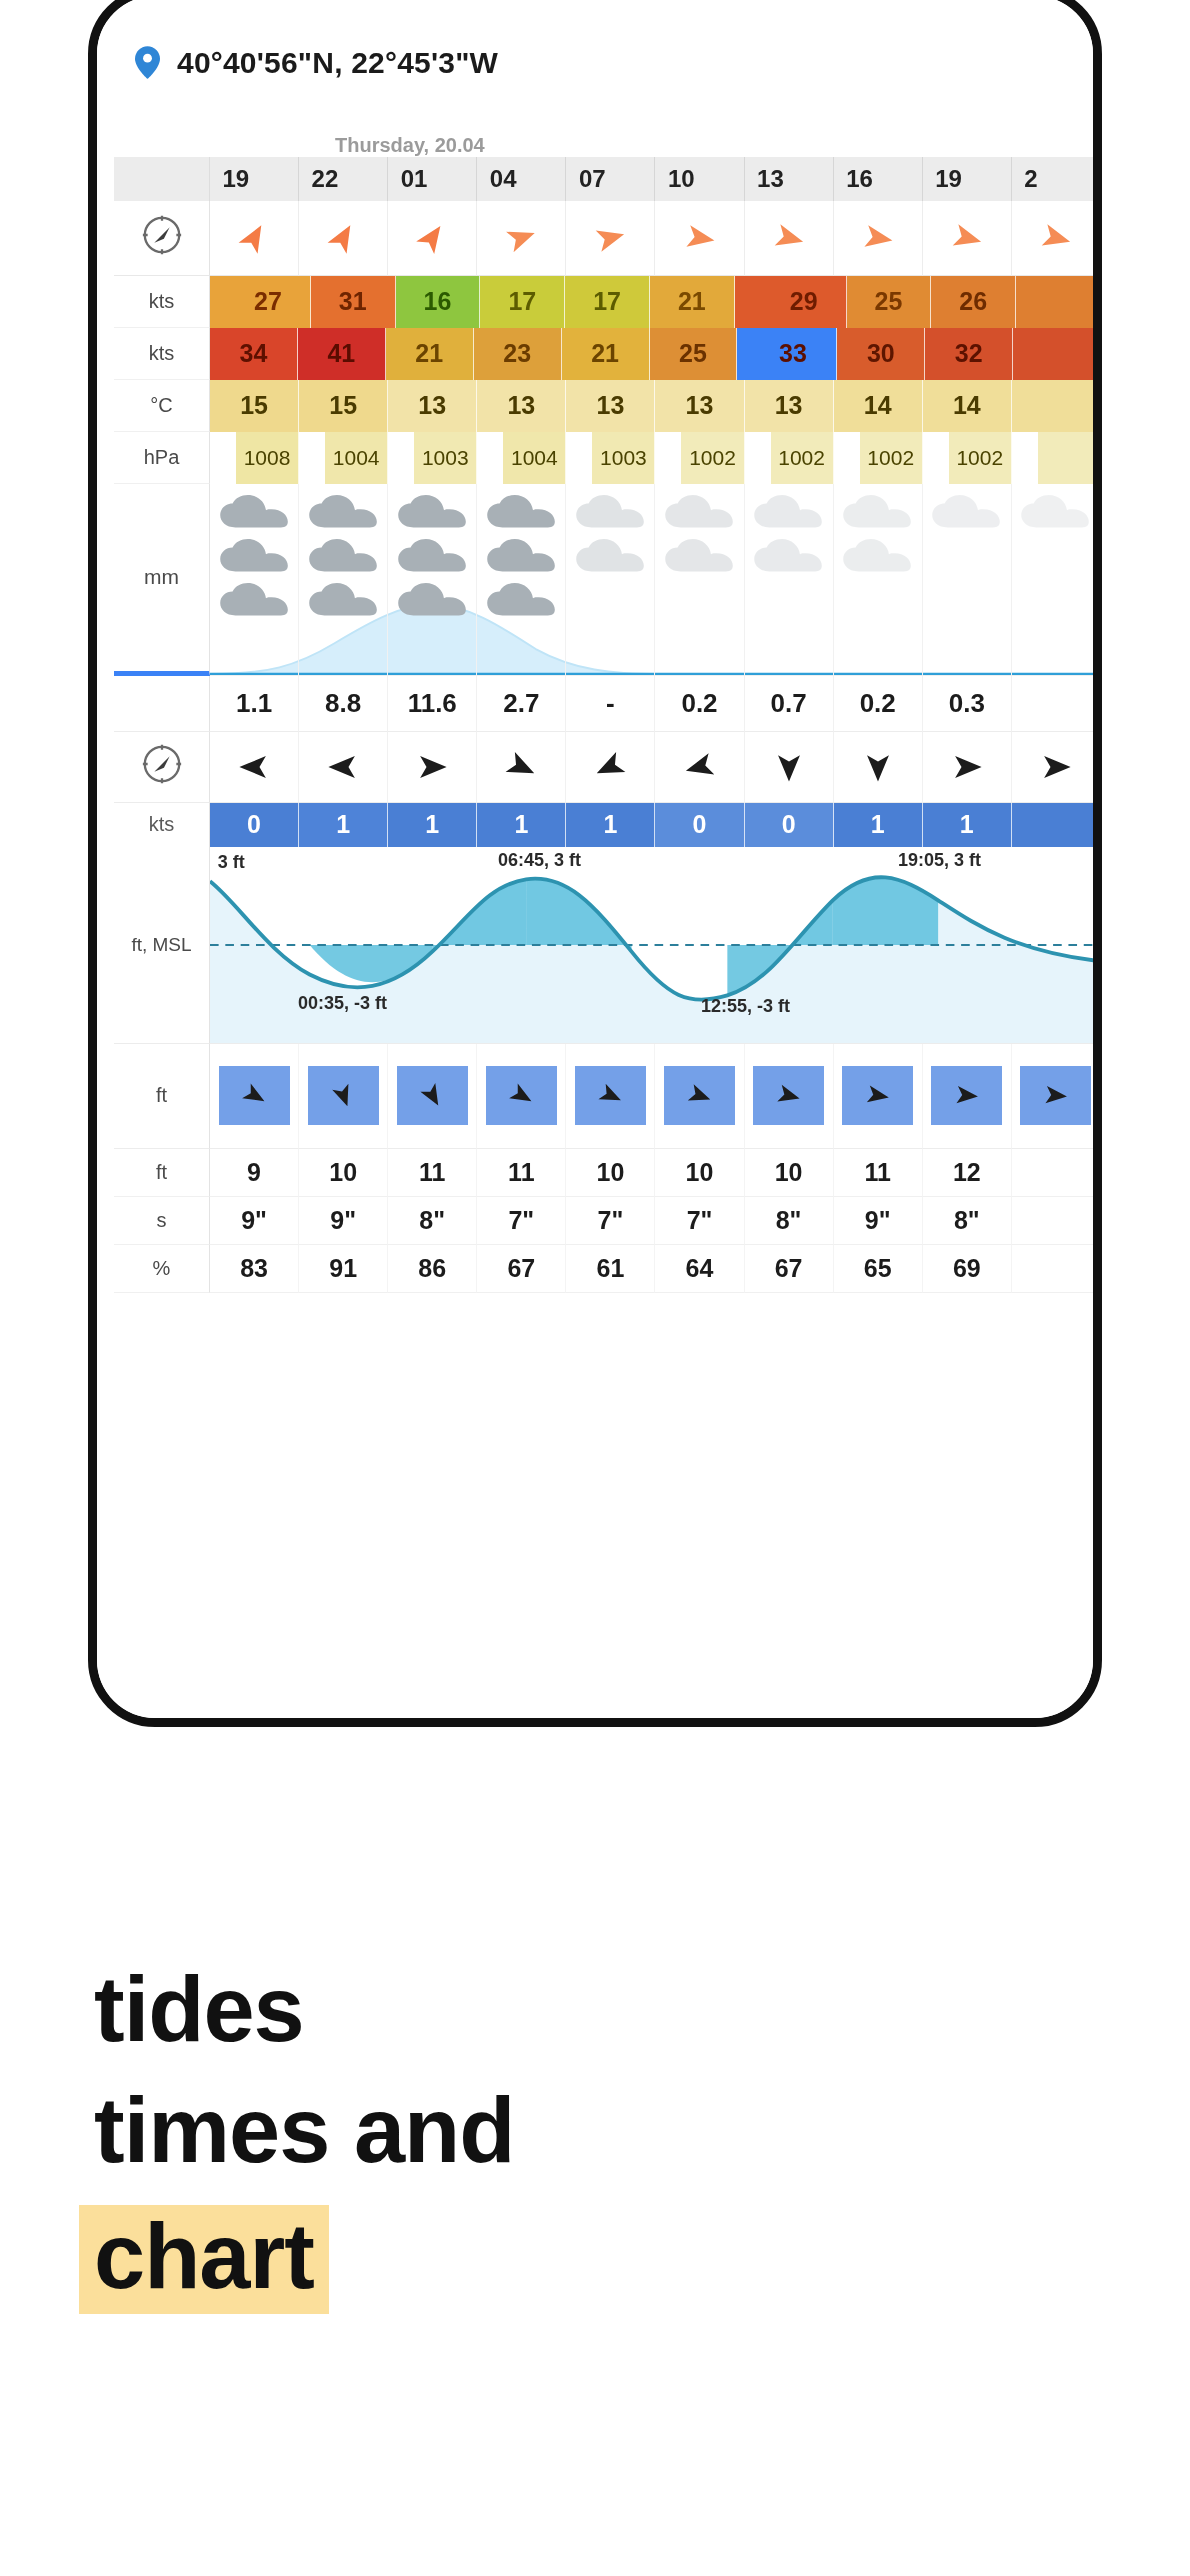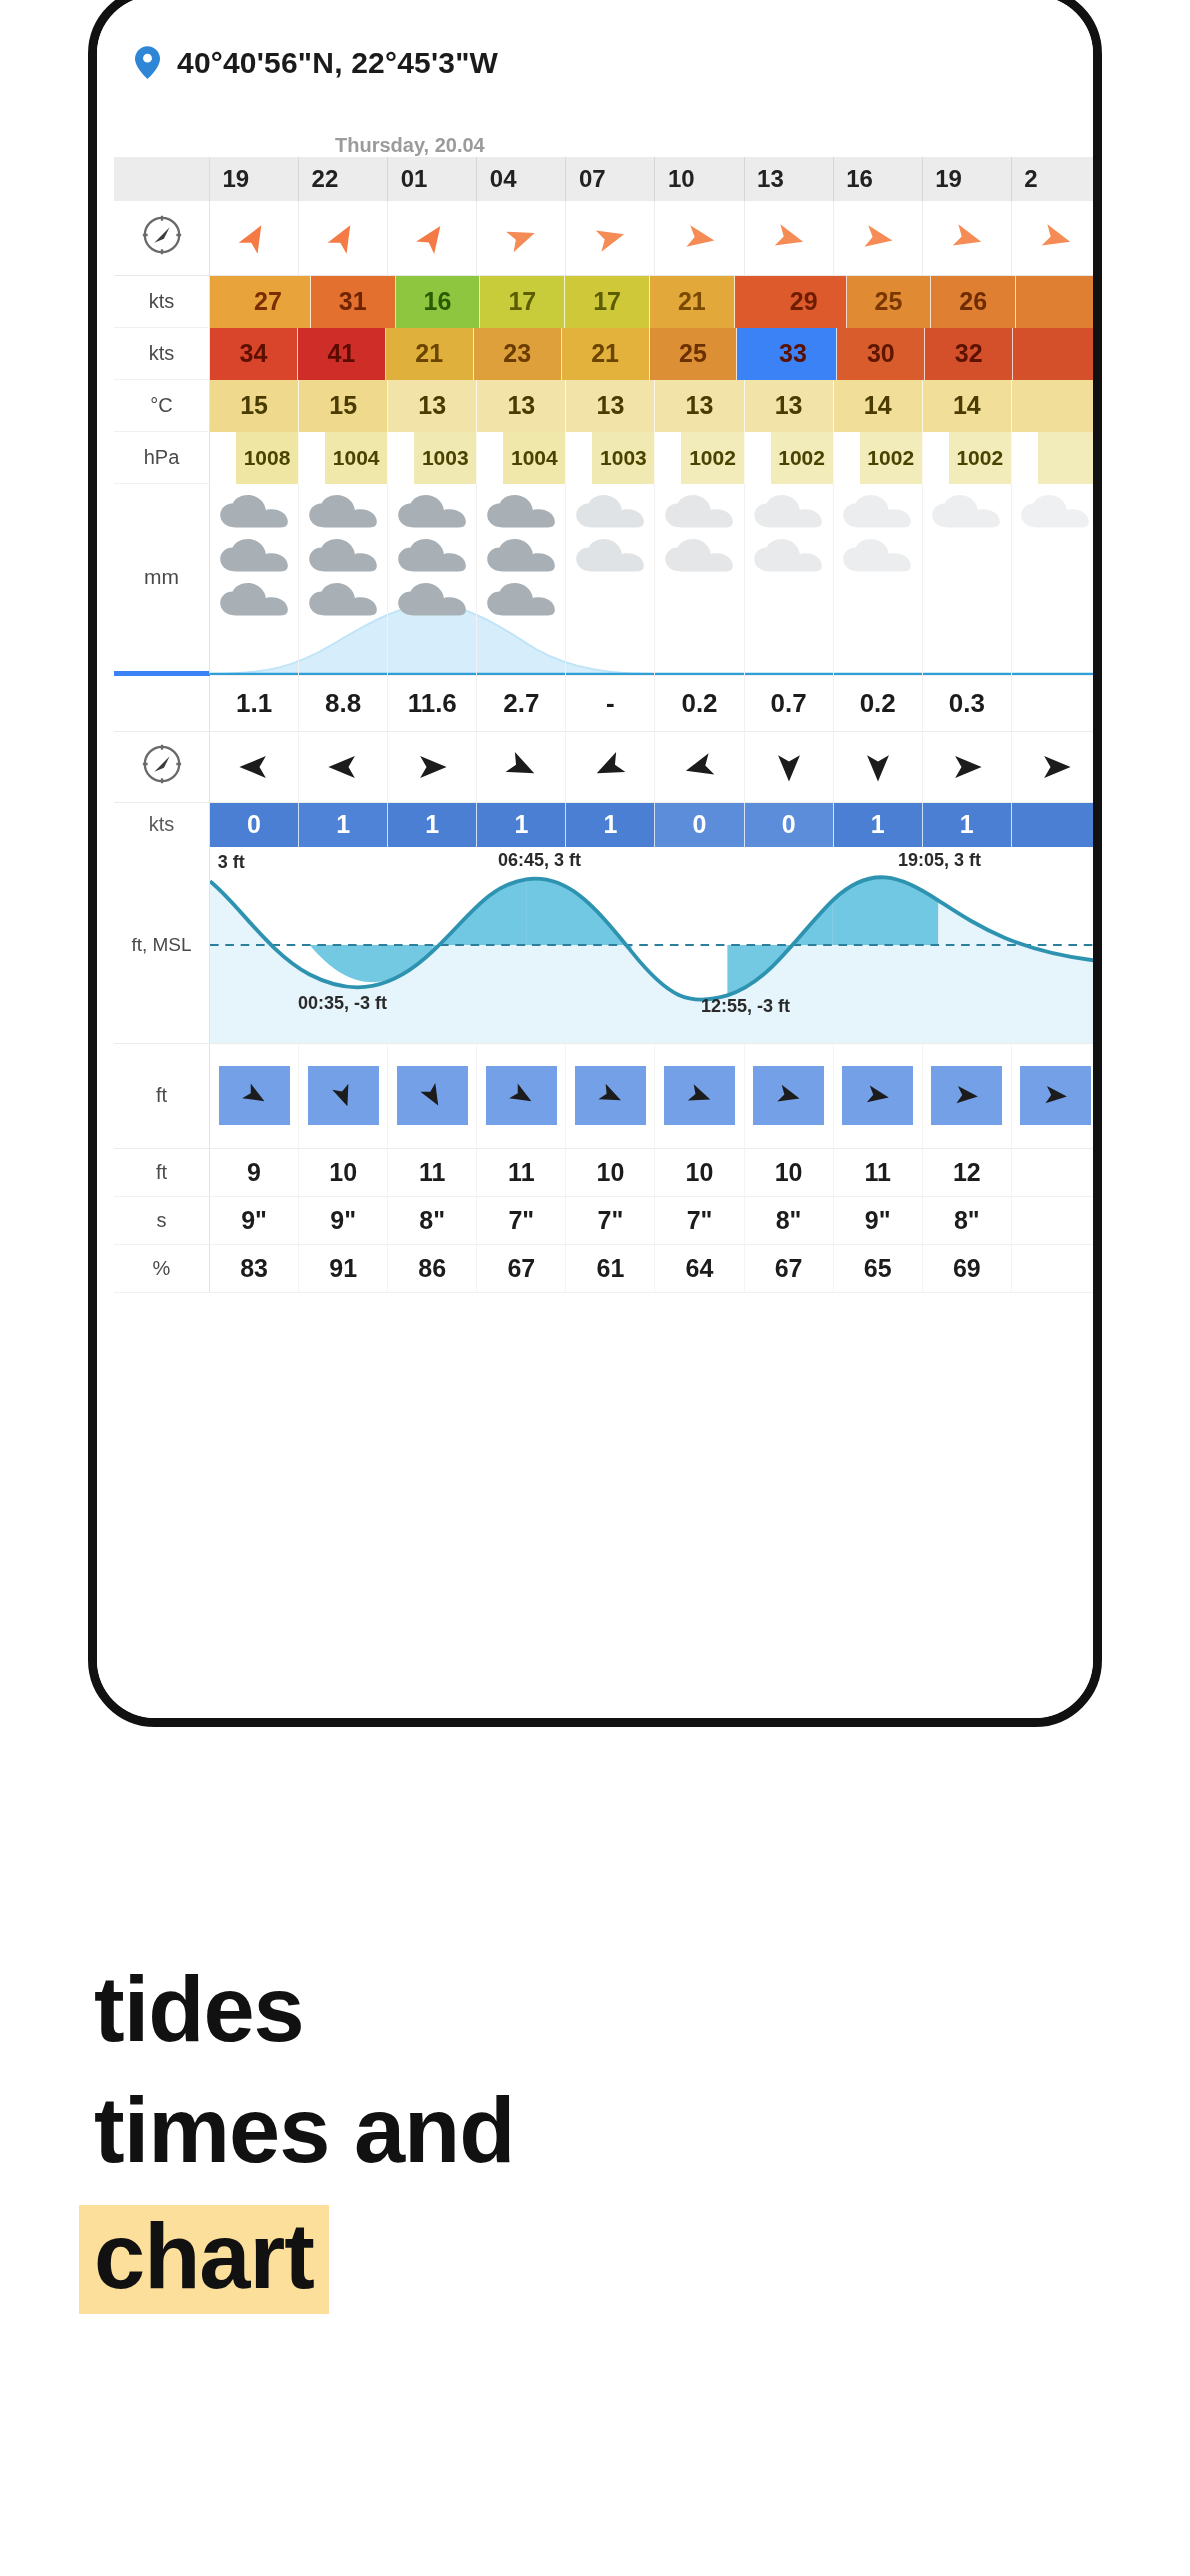--- a/index.html
+++ b/index.html
@@ -92,21 +92,21 @@
   .arrow-row { height: 75px; background: #ffffff; }
   .arrow-row .lbl { border-bottom: 1px solid #e8e8e8; }
   .arrow-row .cell { border-right: 1px solid #ededed; border-bottom: 1px solid #e8e8e8; }
 
   .compass { width: 44px; height: 44px; }
 
   .num-row { height: 52px; }
   .num-row .lbl { font-size: 20px; color: #4a4a4a; background: #fff; border-bottom: 1px solid #f0f0f0;}
   .num-row .cell { font-weight: bold; color: #1c1c1c; }
 
-  .hpa-row .cell { font-size: 21px; font-weight: bold; margin-left: 26px; }
+  .hpa-row .cell { font-size: 21px; font-weight: normal; margin-left: 26px; }
 
   
   #clouds-row { height: 192px; }
   #clouds-row .lbl { font-size: 21px; color: #4a4a4a; border-bottom: 5px solid #3b82f6;}
   #clouds-cells { position: relative; display: flex; flex: 1; }
   #clouds-cells .cell {
     flex-direction: column; justify-content: flex-start;
     padding-top: 11.5px; gap: 3.8px;
     border-right: 1px solid #f1f1f1;
     border-bottom: 1px solid #efefef;

